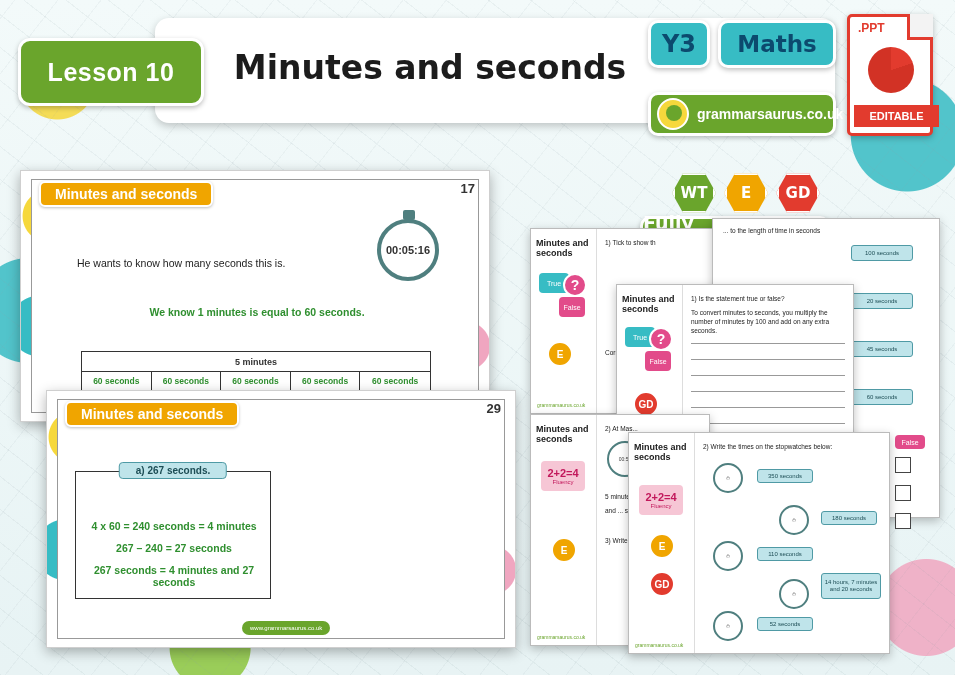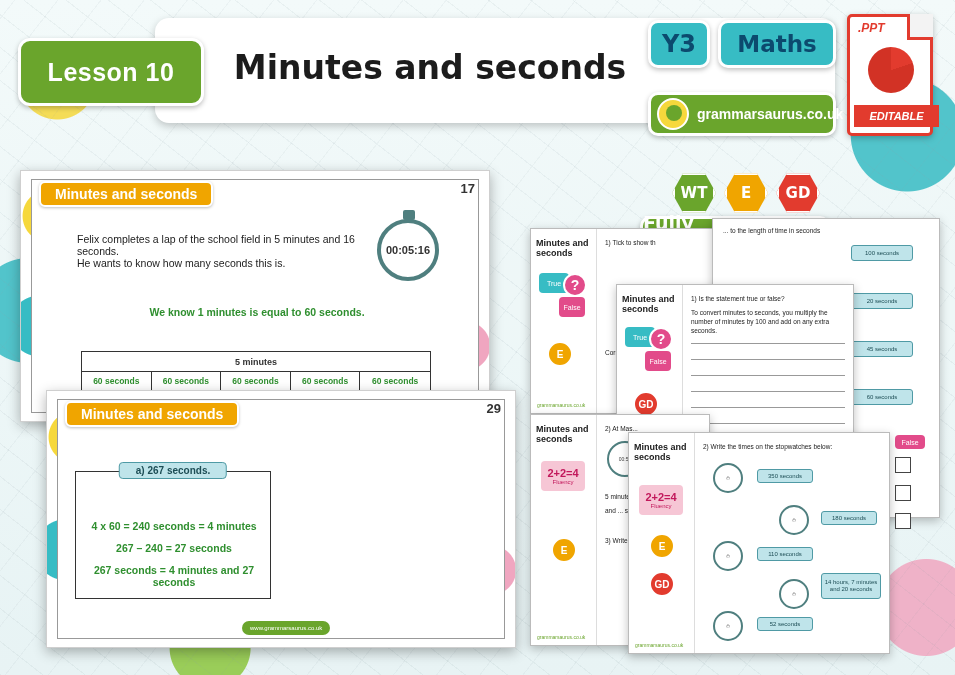--- a/index.html
+++ b/index.html
@@ -71,21 +71,20 @@
     content:""; position:absolute; left:7px; top:5px; width:16px; height:16px;
     border-radius:50%; background:#6aa52c;
   }
   .brand-text { color:#fff; font-size:14px; font-weight:bold; margin-left:8px; }
 
   
   .ppt-icon {
     position:absolute; left:847px; top:14px; width:86px; height:122px;
     background:#fff; border:3px solid #e23b2e; border-radius:5px;
     box-shadow:0 2px 6px rgba(0,0,0,.25);
-    font-style:italic;
   }
   .ppt-corner {
     position:absolute; right:-3px; top:-3px; width:26px; height:26px;
     background:#f3f3f3; border-left:3px solid #e23b2e; border-bottom:3px solid #e23b2e;
   }
   .ppt-tag {
     position:absolute; left:8px; top:4px; font-size:12px; font-weight:bold; color:#e23b2e;
   }
   .ppt-pie {
     position:absolute; left:18px; top:30px; width:46px; height:46px; border-radius:50%;
@@ -348,21 +347,20 @@
 
   <div class="sheet-foot">grammarsaurus.co.uk</div>
 </div>
 
 <div class="slide" style="left:20px; top:170px; width:470px; height:252px;">
   <div class="slide-bg-strip"></div>
   <div class="slide-inner" style="left:10px; top:8px; right:10px; bottom:8px;"></div>
   <div class="slide-header">Minutes and seconds</div>
   <div class="slide-num">17</div>
 
-  <div class="body-text" style="left:56px; top:62px; width:280px;">Felix completes a lap of the school field in 5 minutes and 16 seconds.</div>
   <div class="body-text" style="left:56px; top:86px; width:280px;">He wants to know how many seconds this is.</div>
 
   <div class="stopwatch" style="left:356px; top:48px;">
     <div class="sw-top"></div>
     <div class="sw-body">00:05:16</div>
   </div>
 
   <div class="green-text" style="left:56px; top:135px; width:360px;">We know 1 minutes is equal to 60 seconds.</div>
 
   <div class="barmodel" style="left:60px; top:180px; width:350px;">

